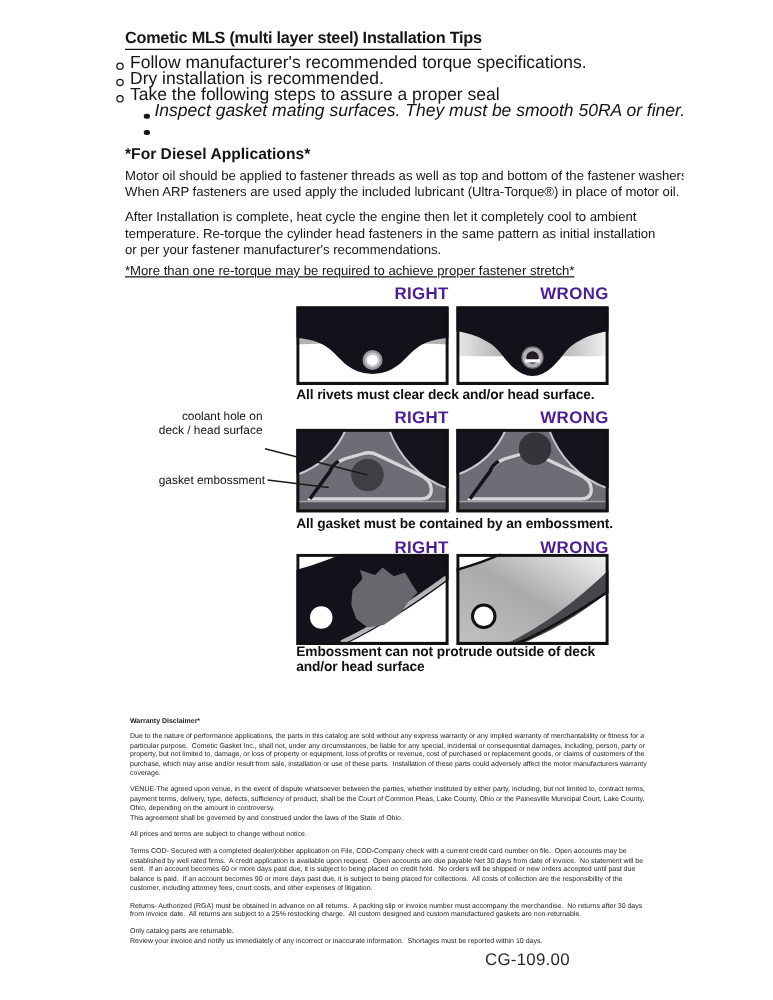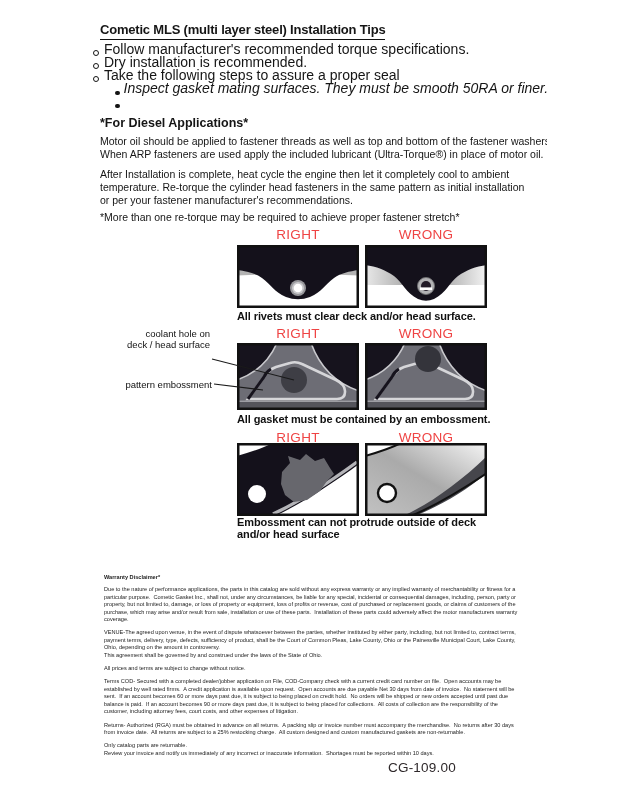--- a/index.html
+++ b/index.html
@@ -17,23 +17,23 @@
   .tips{left:93px;top:43px;width:500px;}
   .tip-row{display:flex;align-items:flex-end;height:13px;font-size:14px;line-height:13px;}
   .tip-row.sub{padding-left:21px;font-style:italic;}
   .marker-o{flex:0 0 auto;width:4px;height:4px;border:1px solid #151515;border-radius:50%;margin:4px 5px 0 0;}
   .marker-f{flex:0 0 auto;width:4.5px;height:4.5px;background:#151515;border-radius:50%;margin:4px 4px 0 1px;}
   
   .diesel-h{left:100px;top:116px;font-size:12.5px;font-weight:bold;}
   .bodytext{font-size:10.5px;line-height:13px;white-space:pre-line;width:505px;}
   .p1{left:100px;top:135px;}
   .p2{left:100px;top:168px;}
-  .note{left:100px;top:211px;}
-  
-  .diag-label{width:122px;text-align:center;font-size:13.5px;letter-spacing:0.3px;color:#ef4444;white-space:nowrap;}
+  .note{left:100px;top:211px;text-decoration:underline;}
+  
+  .diag-label{width:122px;text-align:right;font-size:13.5px;letter-spacing:0.3px;color:#4c1d95;white-space:nowrap;font-weight:bold;}
   .lab-l1{left:237px;top:227px;}  .lab-r1{left:365px;top:227px;}
   .lab-l2{left:237px;top:326px;}  .lab-r2{left:365px;top:326px;}
   .lab-l3{left:237px;top:430px;}  .lab-r3{left:365px;top:430px;}
   .box1l{left:237px;top:245px;}   .box1r{left:365px;top:245px;}
   .box2l{left:237px;top:343px;}   .box2r{left:365px;top:343px;}
   .box3l{left:237px;top:443px;}   .box3r{left:365px;top:443px;}
   .caption{left:237px;font-size:11px;font-weight:bold;letter-spacing:-0.1px;white-space:pre-line;line-height:12px;color:#111;}
   .cap1{top:310px;} .cap2{top:413px;} .cap3{top:516px;}
   
   .ann{font-size:9.5px;line-height:11px;color:#111;text-align:right;white-space:pre-line;}
@@ -121,21 +121,21 @@
     <rect x="1.25" y="1.25" width="119.5" height="60.5" fill="none" stroke="#111111" stroke-width="2.5"></rect>
   </svg>
 
   <div class="abs caption cap1">All rivets must clear deck and/or head surface.</div>
 
   <div class="abs diag-label lab-l2">RIGHT</div>
   <div class="abs diag-label lab-r2">WRONG</div>
 
   <div class="abs ann ann-coolant">coolant hole on
 deck / head surface</div>
-  <div class="abs ann ann-emboss">pattern embossment</div>
+  <div class="abs ann ann-emboss">gasket embossment</div>
   <svg class="abs leader" width="180" height="60" viewBox="0 0 180 60">
     <line x1="82" y1="19" x2="164" y2="40" stroke="#1a1a1a" stroke-width="1.1"></line>
     <line x1="84" y1="44" x2="133" y2="50" stroke="#1a1a1a" stroke-width="1.1"></line>
   </svg>
 
   <svg class="abs box2l" width="122" height="67" viewBox="0 0 122 67">
     <rect width="122" height="67" fill="#6d6d75"></rect>
     <rect y="57.6" width="122" height="1.4" fill="#9d9da3"></rect>
     <rect y="59" width="122" height="8" fill="#54545b"></rect>
     <path d="M0,0 H40 C33,16 20,30 0,37 Z" fill="#16131d"></path>

